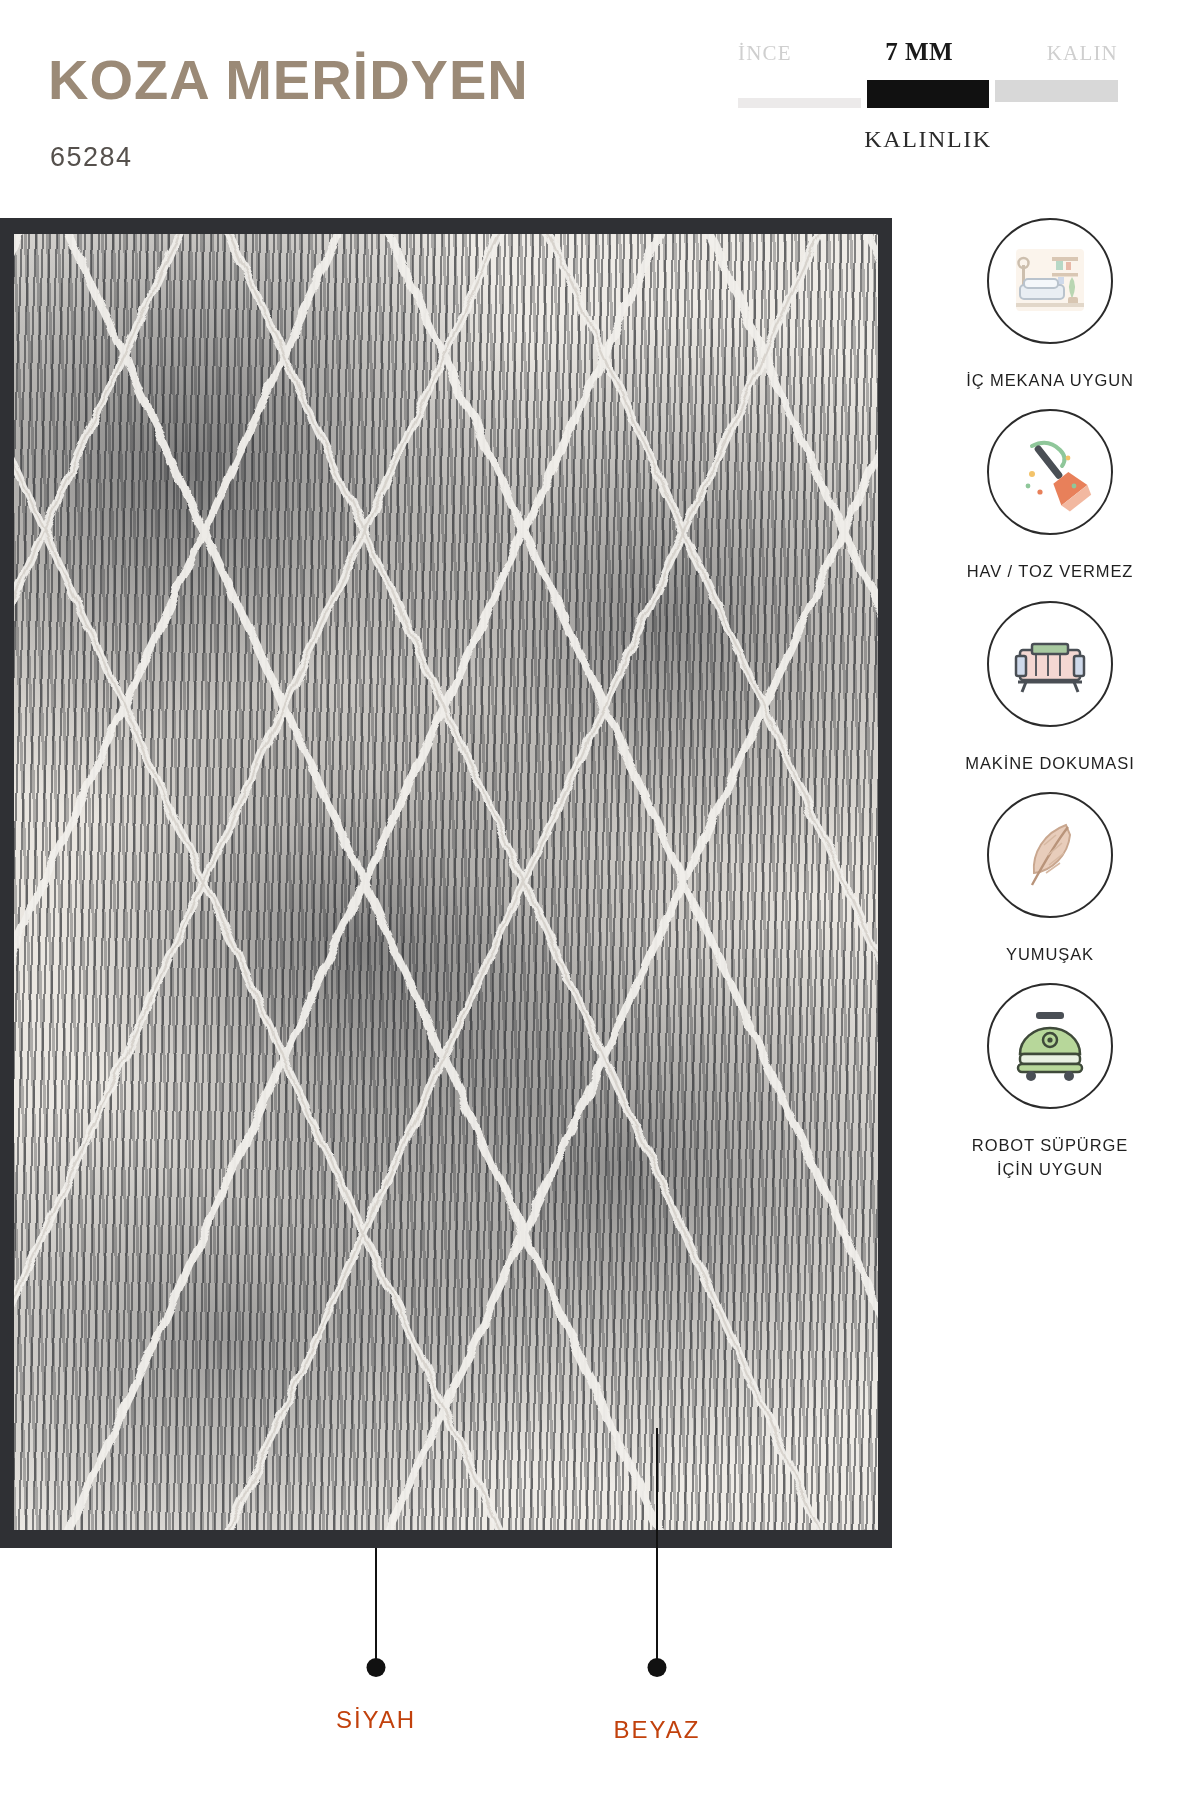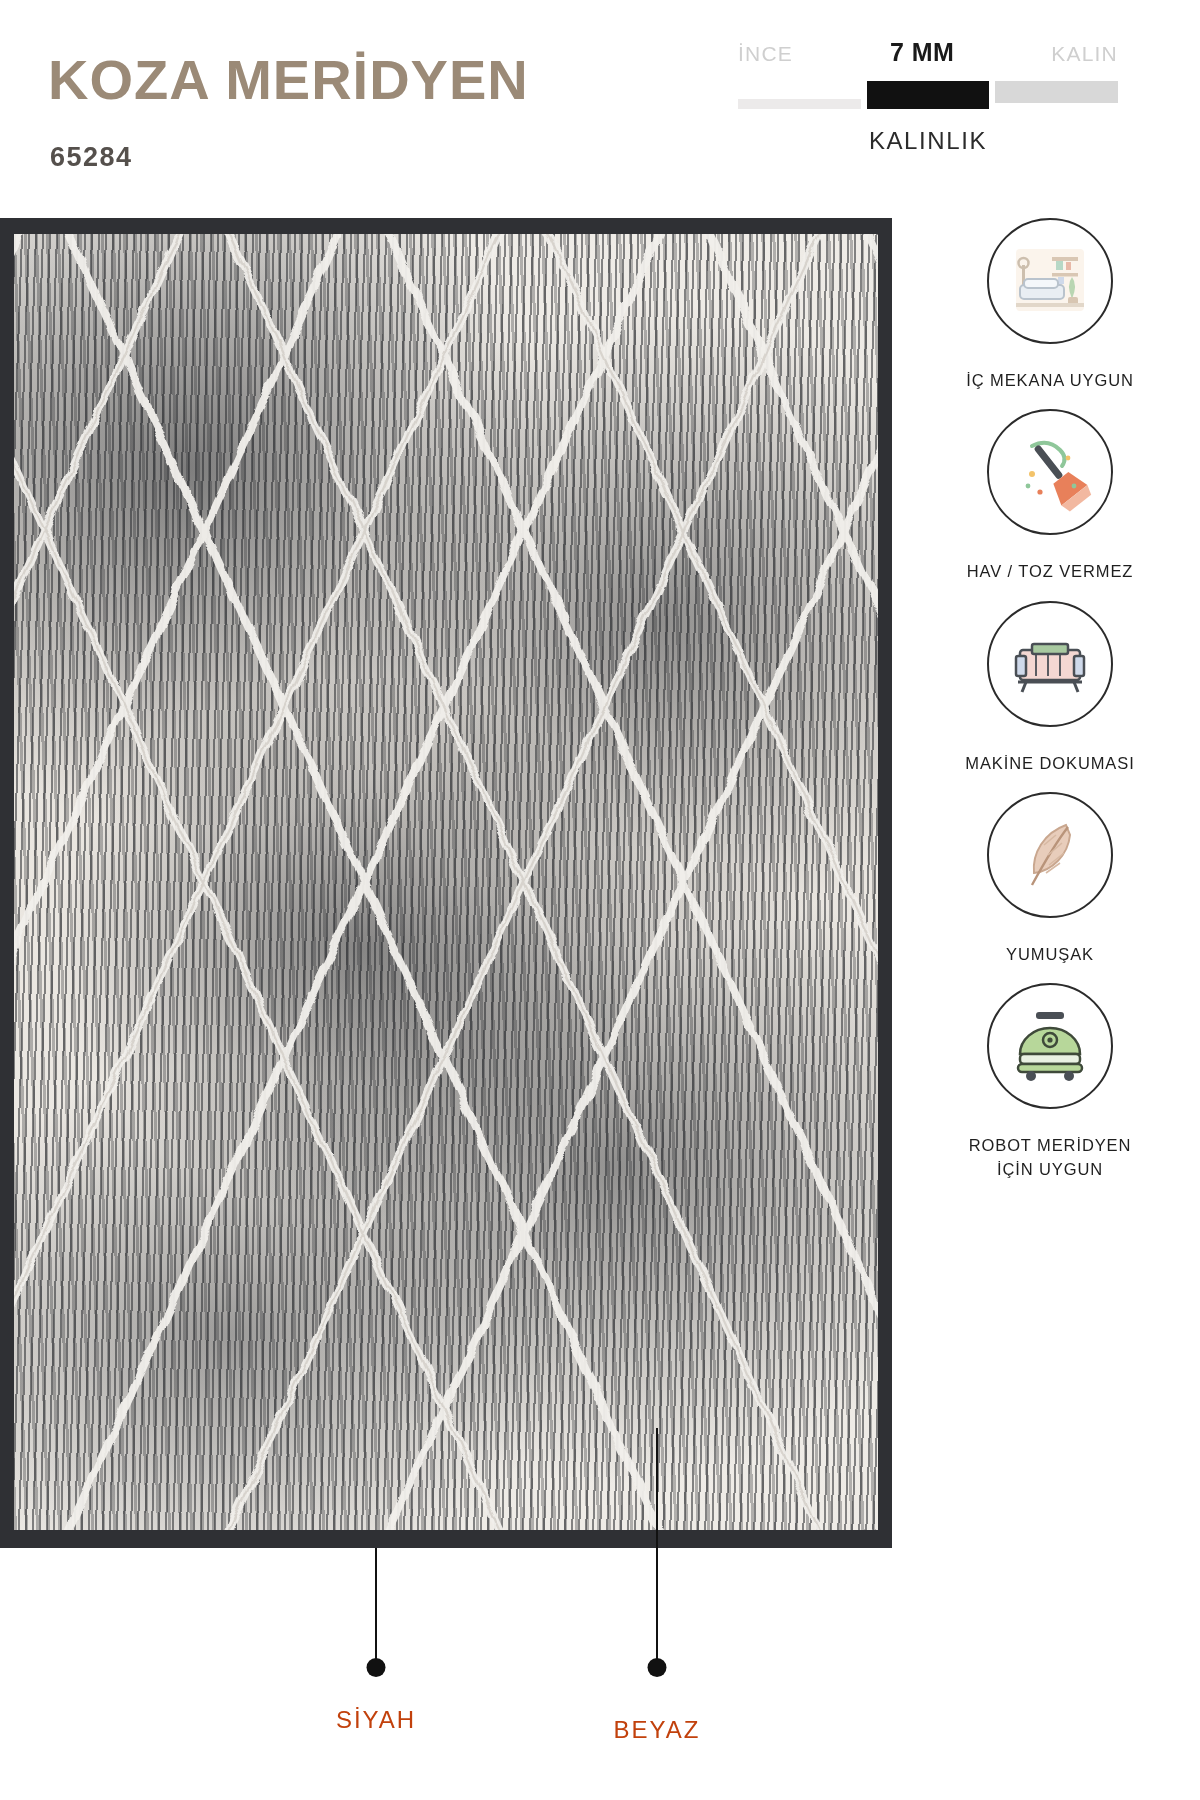--- a/index.html
+++ b/index.html
@@ -34,29 +34,30 @@
     color: #9b8a77;
     line-height: 1;
   }
   .brand-code {
     position: absolute;
     left: 50px;
     top: 142px;
     font-size: 27px;
     letter-spacing: 1.5px;
     color: #55504c;
-    font-weight: 700;
+    font-weight: 400;
   }
 
   
   .thickness {
     position: absolute;
     left: 738px;
     top: 38px;
     width: 380px;
+    font-family: Liberation Serif, serif;
   }
   .thickness-labels {
     display: flex;
     justify-content: space-between;
     align-items: baseline;
     width: 380px;
   }
   .tl {
     font-size: 21px;
     letter-spacing: 1.2px;
@@ -325,21 +326,21 @@
           <rect x="36" y="16" width="28" height="7" rx="3" fill="#4a4f55"></rect>
           <path d="M20 58 a30 26 0 0 1 60 0 z" fill="#b7d79a" stroke="#3f4a3a" stroke-width="2.5"></path>
           <circle cx="50" cy="44" r="7" fill="none" stroke="#3f4a3a" stroke-width="2.5"></circle>
           <circle cx="50" cy="44" r="2.6" fill="#3f4a3a"></circle>
           <rect x="20" y="58" width="60" height="10" rx="4" fill="#e9f1e2" stroke="#3f4a3a" stroke-width="2.5"></rect>
           <rect x="18" y="68" width="64" height="8" rx="4" fill="#b7d79a" stroke="#3f4a3a" stroke-width="2.5"></rect>
           <circle cx="31" cy="80" r="5" fill="#4a4f55"></circle>
           <circle cx="69" cy="80" r="5" fill="#4a4f55"></circle>
         </svg>
       </div>
-      <div class="flabel">ROBOT MERİDYEN</div>
+      <div class="flabel">ROBOT SÜPÜRGE</div>
       <div class="flabel" style="margin-top:2px">İÇİN UYGUN</div>
     </div>
 
   </div>
 
   <div class="callouts">
     <div class="lead" style="left:376px; top:0px; height:116px;"></div>
     <div class="dot" style="left:376px; top:110px;"></div>
     <div class="callout-label" style="left:376px; top:158px;">SİYAH</div>
 

